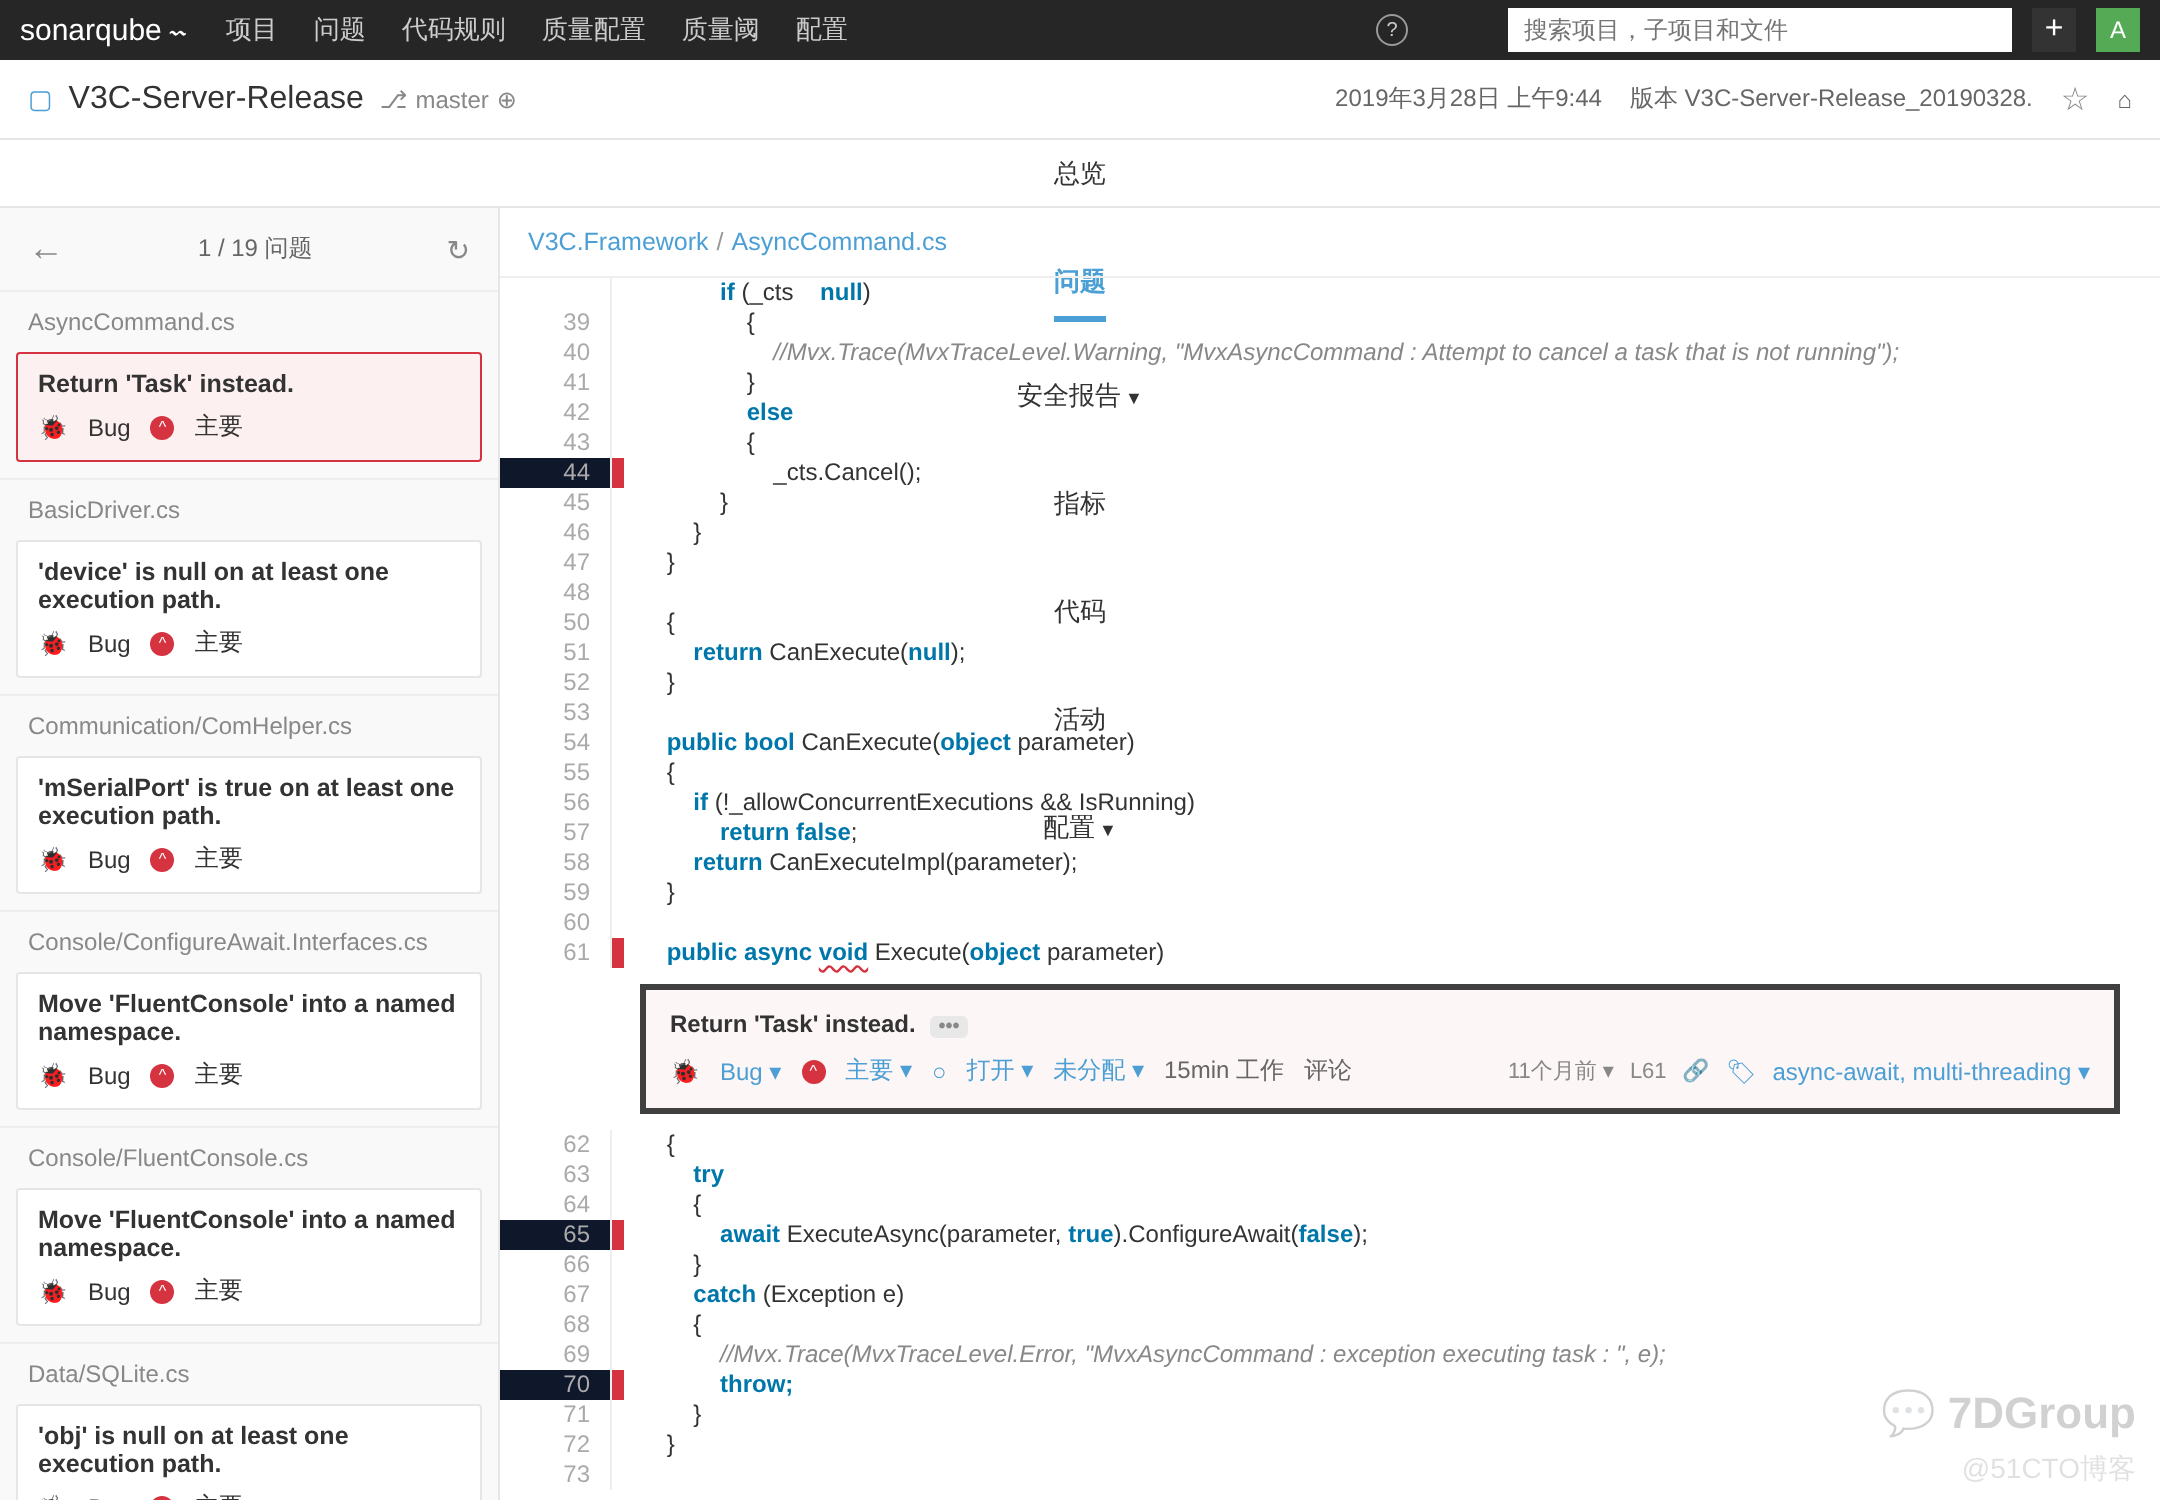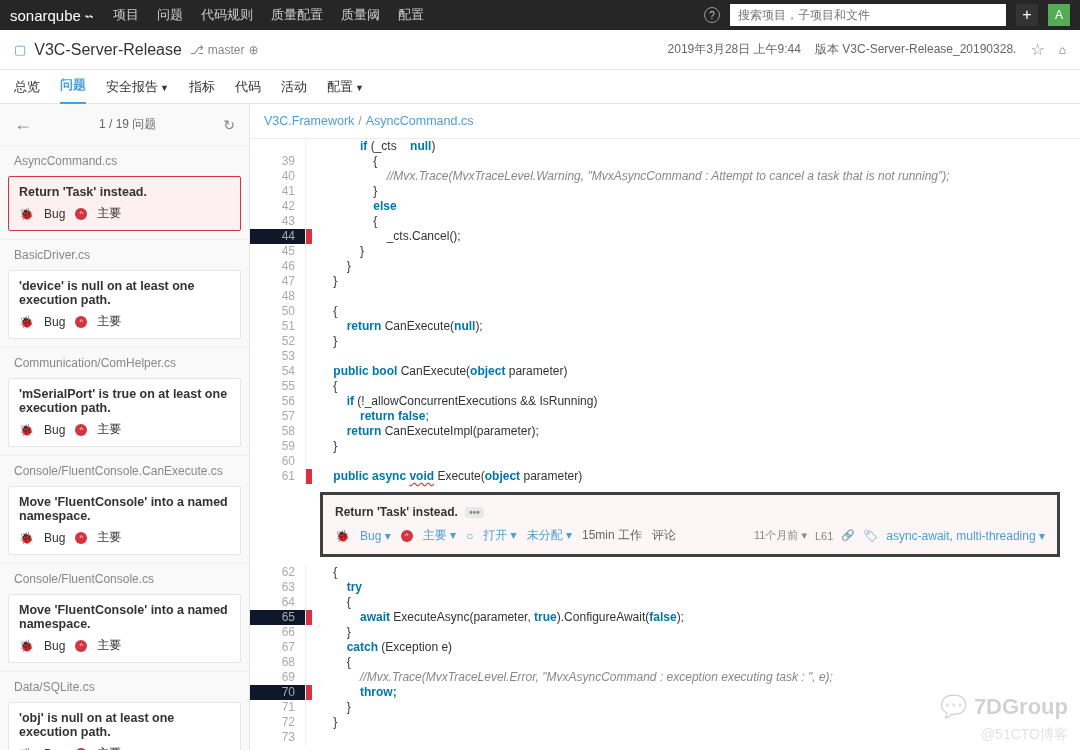--- a/index.html
+++ b/index.html
@@ -4,30 +4,30 @@
 <style>
 * { margin:0; padding:0; box-sizing:border-box; font-family:-apple-system,"Helvetica Neue",Arial,sans-serif; }
 body { width:1080px; height:750px; overflow:hidden; background:#fff; color:#333; font-size:13px; }
 .topbar { background:#262626; color:#ccc; height:30px; display:flex; align-items:center; padding:0 10px; }
 .logo { color:#fff; font-size:15px; margin-right:20px; display:flex; align-items:center; gap:4px;}
 .logo sup { font-size:8px; }
 .topnav { display:flex; gap:18px; flex:1; }
 .topnav a { color:#ccc; font-size:13px; cursor:pointer;text-align:right; }
 .topbar .right { display:flex; align-items:center; gap:10px; }
 .help { width:16px; height:16px; border:1px solid #999; border-radius:50%; display:flex; align-items:center; justify-content:center; font-size:10px; color:#ccc;}
-.search { background:#fff; border:none; height:22px; width:276px; padding:0 8px; font-size:12px; }
+.search { background:#fff; border:none; height:22px; width:252px; padding:0 8px; font-size:12px;margin-left:40px; }
 .plus { background:#333; color:#fff; width:22px; height:22px; display:flex; align-items:center; justify-content:center; font-size:16px;}
 .avatar { background:#5a5; color:#fff; width:22px; height:22px; display:flex; align-items:center; justify-content:center; font-size:12px;}
 .header { height:40px; display:flex; align-items:center; justify-content:space-between; padding:0 14px; border-bottom:1px solid #e6e6e6;}
 .header-left { display:flex; align-items:center; gap:8px; }
 .proj { font-size:16px; color:#333; }
 .branch { color:#888; font-size:12px; display:flex; align-items:center; gap:4px;}
 .header-right { color:#666; font-size:12px; display:flex; align-items:center; gap:14px;}
 .star { font-size:16px; color:#888;}
-.tabs { height:34px; display:flex; align-items:center; gap:20px; padding:0 14px; border-bottom:1px solid #e6e6e6;}
+.tabs { height:34px; display:flex; align-items:center; gap:20px; padding:0 14px; border-bottom:1px solid #e6e6e6;flex-direction:column;}
 .tabs a { color:#333; font-size:13px; cursor:pointer; padding:8px 0;}
 .tabs a.active { color:#4b9fd5; border-bottom:3px solid #4b9fd5; font-weight:bold;}
 .tabs a .caret { font-size:9px; margin-left:2px;}
 .main { display:flex; height:calc(100% - 104px); }
 .sidebar { width:250px; border-right:1px solid #e6e6e6; overflow-y:auto; background:#f9f9f9;}
 .side-top { display:flex; align-items:center; justify-content:space-between; padding:10px 14px; }
 .back { font-size:18px; color:#888; cursor:pointer;}
 .refresh { font-size:14px; color:#888; cursor:pointer;}
 .counter { color:#666; font-size:12px;}
 .file-sep { padding:8px 14px 4px; color:#888; font-size:12px; border-top:1px solid #eee;}
@@ -139,21 +139,21 @@
         <div class="file-sep">Communication/ComHelper.cs</div>
         <div class="issue">
           <div class="issue-title">'mSerialPort' is true on at least one execution path.</div>
           <div class="issue-meta">
             <span class="bug-ico">🐞</span>
             <span>Bug</span> 
             <span class="sev-ico">^</span>
             <span>主要</span>
           </div>
         </div>
-        <div class="file-sep">Console/FluentConsole.CanExecute.cs</div>
+        <div class="file-sep">Console/ConfigureAwait.Interfaces.cs</div>
         <div class="issue">
           <div class="issue-title">Move 'FluentConsole' into a named namespace.</div>
           <div class="issue-meta">
             <span class="bug-ico">🐞</span>
             <span>Bug</span> 
             <span class="sev-ico">^</span>
             <span>主要</span>
           </div>
         </div>
         <div class="file-sep">Console/FluentConsole.cs</div>

